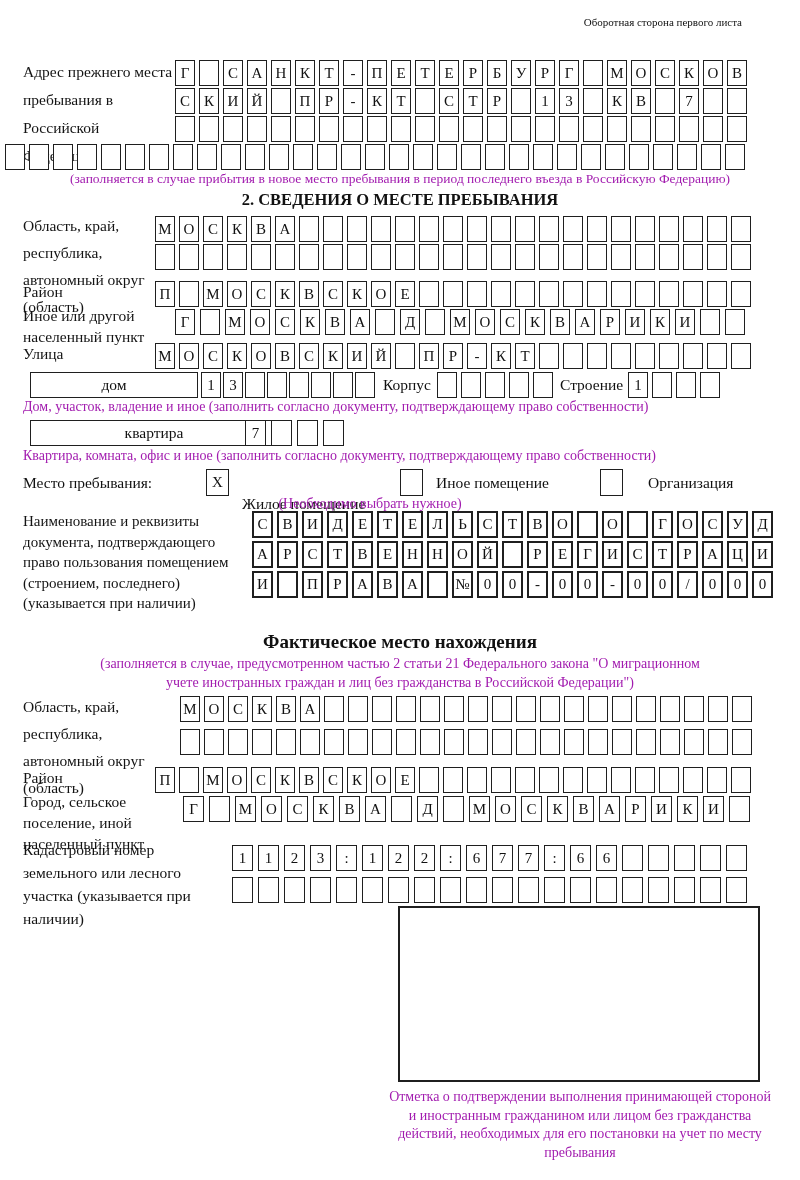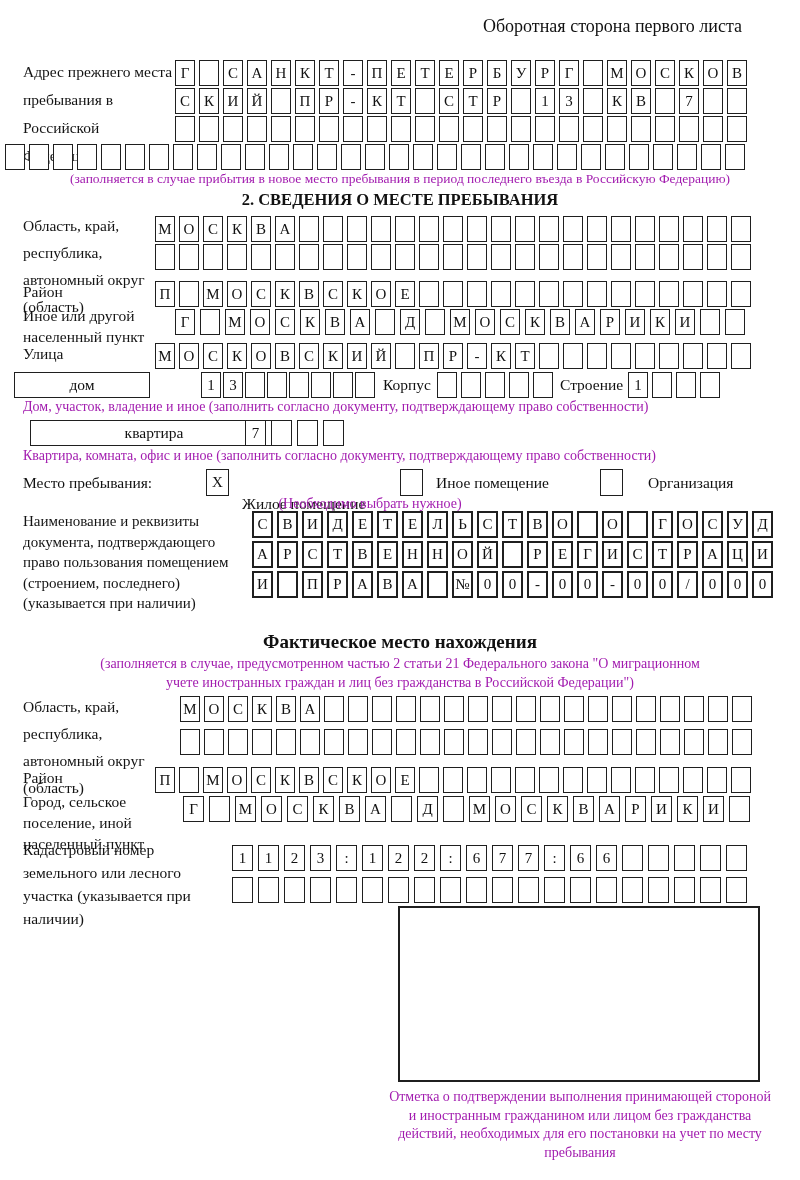--- a/index.html
+++ b/index.html
@@ -27,21 +27,21 @@
   .inlinelabel{position:absolute;font-size:15.5px;}
   .checkbox{position:absolute;width:23px;height:27px;border:1.8px solid #1f1f1f;box-sizing:border-box;
             display:flex;align-items:center;justify-content:center;font-size:15px;background:#fff;}
   .stampbox{position:absolute;border:2px solid #1f1f1f;background:#fff;box-sizing:border-box;}
 </style>
 </head>
 <body>
 
 <div id="page">
 
-  <div class="abs" style="top:16px;right:58px;font-size:18px;">Оборотная сторона первого листа</div>
+  <div class="abs" style="top:16px;right:58px;font-size:11px;">Оборотная сторона первого листа</div>
 
   <div class="lbl" style="left:23px;top:58px;width:152px;line-height:28px;">Адрес прежнего места пребывания в Российской Федерации</div>
   <div class="cellrow" style="left:175px;top:60px;">
       <span class="cell">Г</span>
       <span class="cell"></span>
       <span class="cell">С</span>
       <span class="cell">А</span>
       <span class="cell">Н</span>
       <span class="cell">К</span>
       <span class="cell">Т</span>
@@ -286,21 +286,21 @@
       <span class="cell"></span>
       <span class="cell"></span>
       <span class="cell"></span>
       <span class="cell"></span>
       <span class="cell"></span>
       <span class="cell"></span>
       <span class="cell"></span>
       <span class="cell"></span>
     </div>
 
-  <div class="labelbox" style="left:14px;top:372px;width:136px;">дом</div>
+  <div class="labelbox" style="left:30px;top:372px;width:168px;">дом</div>
   <div class="cellrow p22" style="left:201px;top:372px;">
       <span class="cell">1</span>
       <span class="cell">3</span>
       <span class="cell"></span>
       <span class="cell"></span>
       <span class="cell"></span>
       <span class="cell"></span>
       <span class="cell"></span>
       <span class="cell"></span>
     </div>

